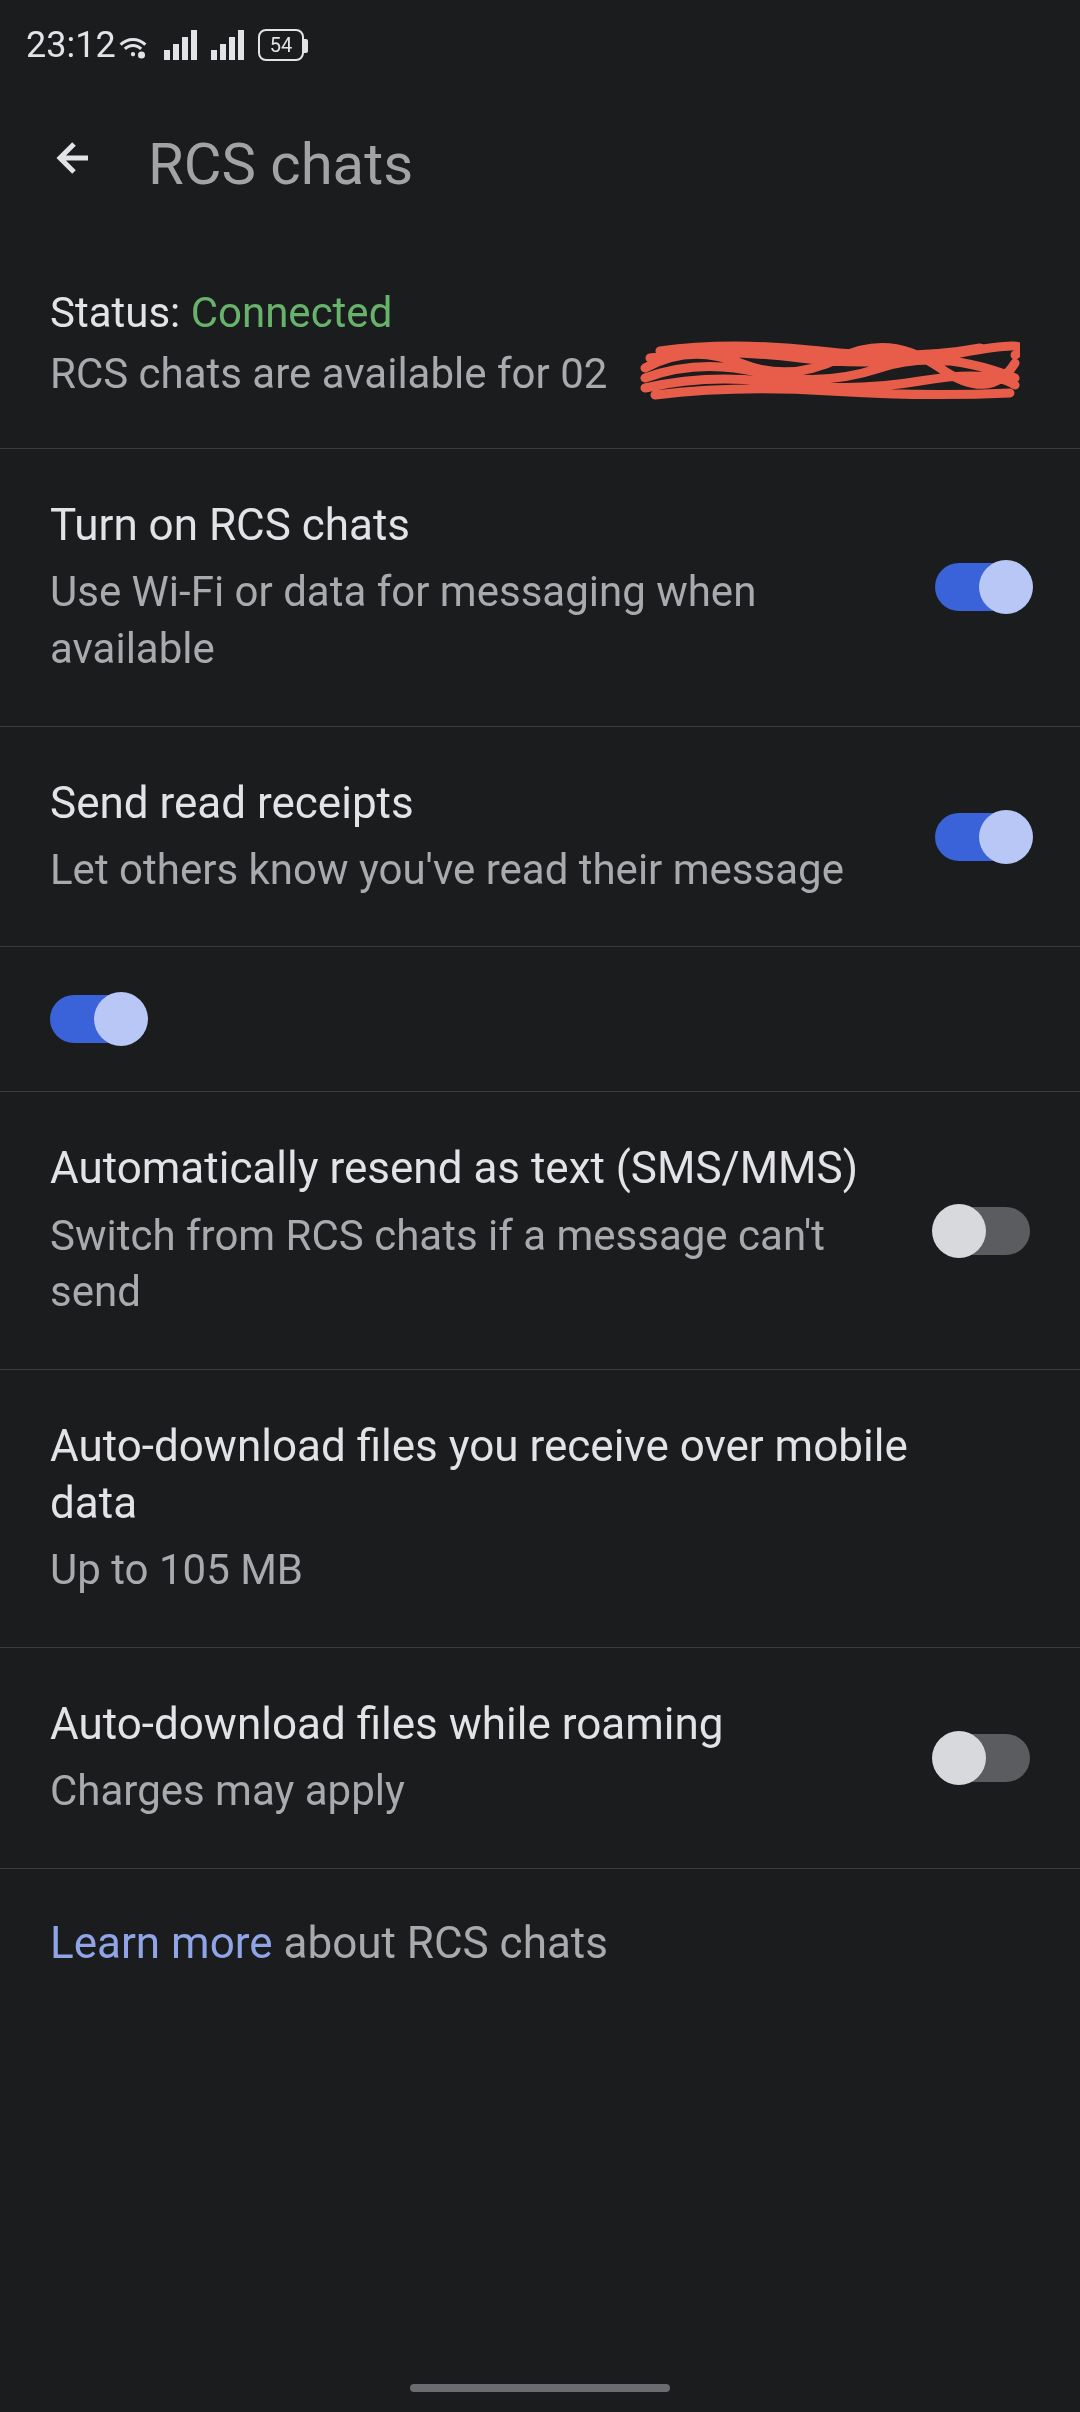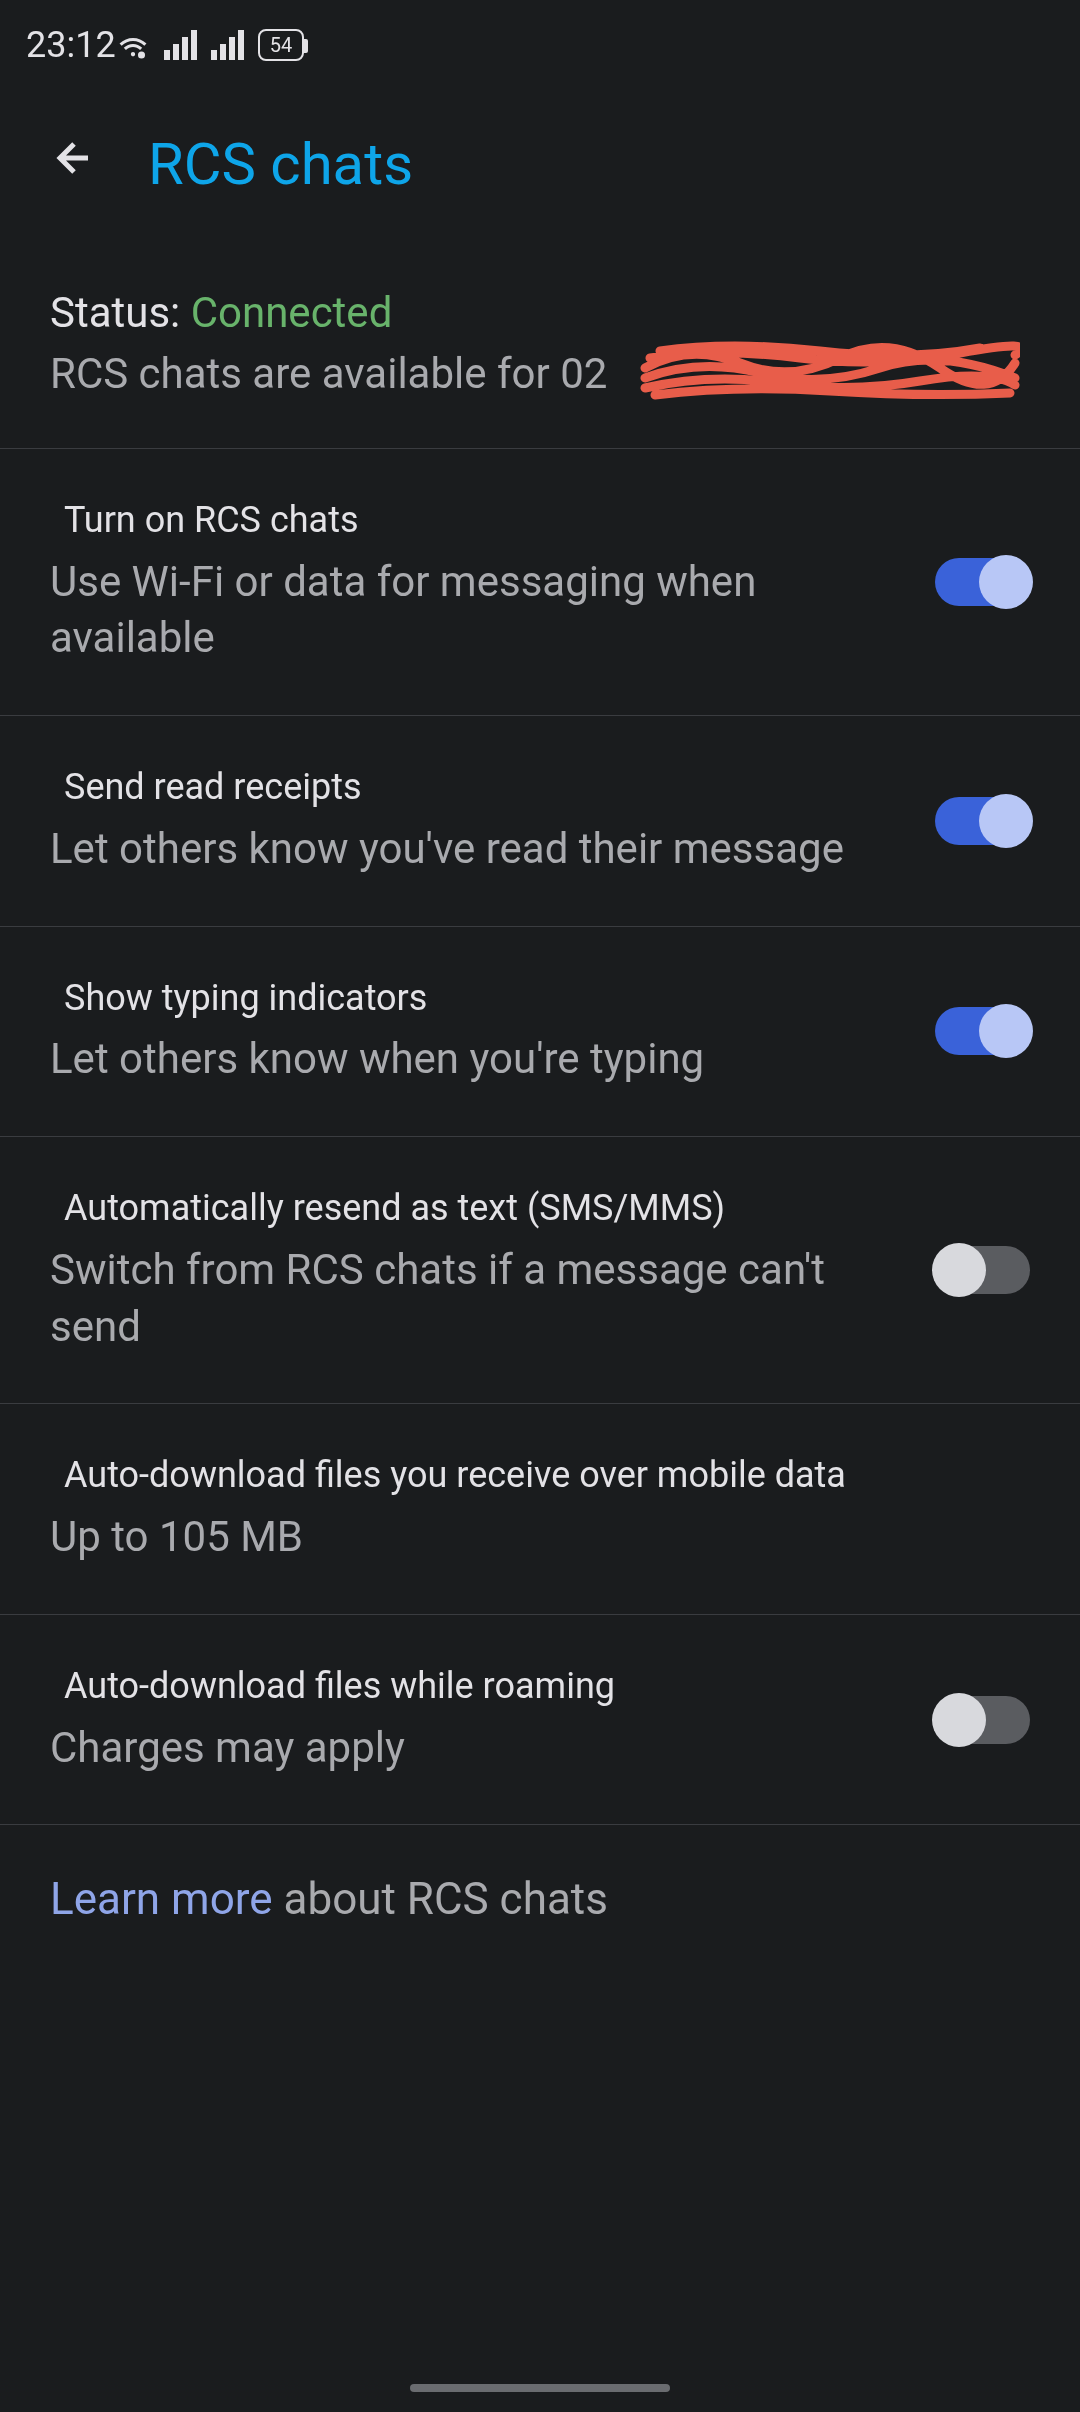--- a/index.html
+++ b/index.html
@@ -67,21 +67,21 @@
       padding: 40px 50px 50px 50px;
       gap: 50px;
     }
     .back-arrow {
       font-size: 48px;
       color: #e3e2e6;
     }
     .header-title {
       font-size: 58px;
       font-weight: 400;
-      color: #0ea5e9;
+      color: #a3a3a3;
     }
     .status-section {
       padding: 40px 50px 50px 50px;
       position: relative;
     }
     .status-line {
       font-size: 42px;
       margin-bottom: 12px;
     }
     .status-label {
@@ -106,25 +106,24 @@
       justify-content: space-between;
       align-items: center;
       padding: 48px 50px;
       border-top: 1px solid #3a3c40;
     }
     .setting-text {
       flex: 1;
       padding-right: 40px;
     }
     .setting-title {
-      font-size: 36px;
+      font-size: 44px;
       color: #e3e2e6;
       margin-bottom: 10px;
       line-height: 1.3;
-      margin-left: 14px;
     }
     .setting-subtitle {
       font-size: 42px;
       color: #a9aaae;
       line-height: 1.35;
     }
     .toggle {
       width: 95px;
       height: 48px;
       border-radius: 24px;
@@ -239,24 +238,20 @@
   <div class="setting-text">
     <div class="setting-title">Send read receipts</div>
     <div class="setting-subtitle">Let others know you've read their message</div>
   </div>
   <div class="toggle on">
     <div class="toggle-knob"></div>
   </div>
 </div>
 
 <div class="setting-item">
-  <div class="setting-text">
-    <div class="setting-title">Show typing indicators</div>
-    <div class="setting-subtitle">Let others know when you're typing</div>
-  </div>
   <div class="toggle on">
     <div class="toggle-knob"></div>
   </div>
 </div>
 
 <div class="setting-item">
   <div class="setting-text">
     <div class="setting-title">Automatically resend as text (SMS/MMS)</div>
     <div class="setting-subtitle">Switch from RCS chats if a message can't send</div>
   </div>

